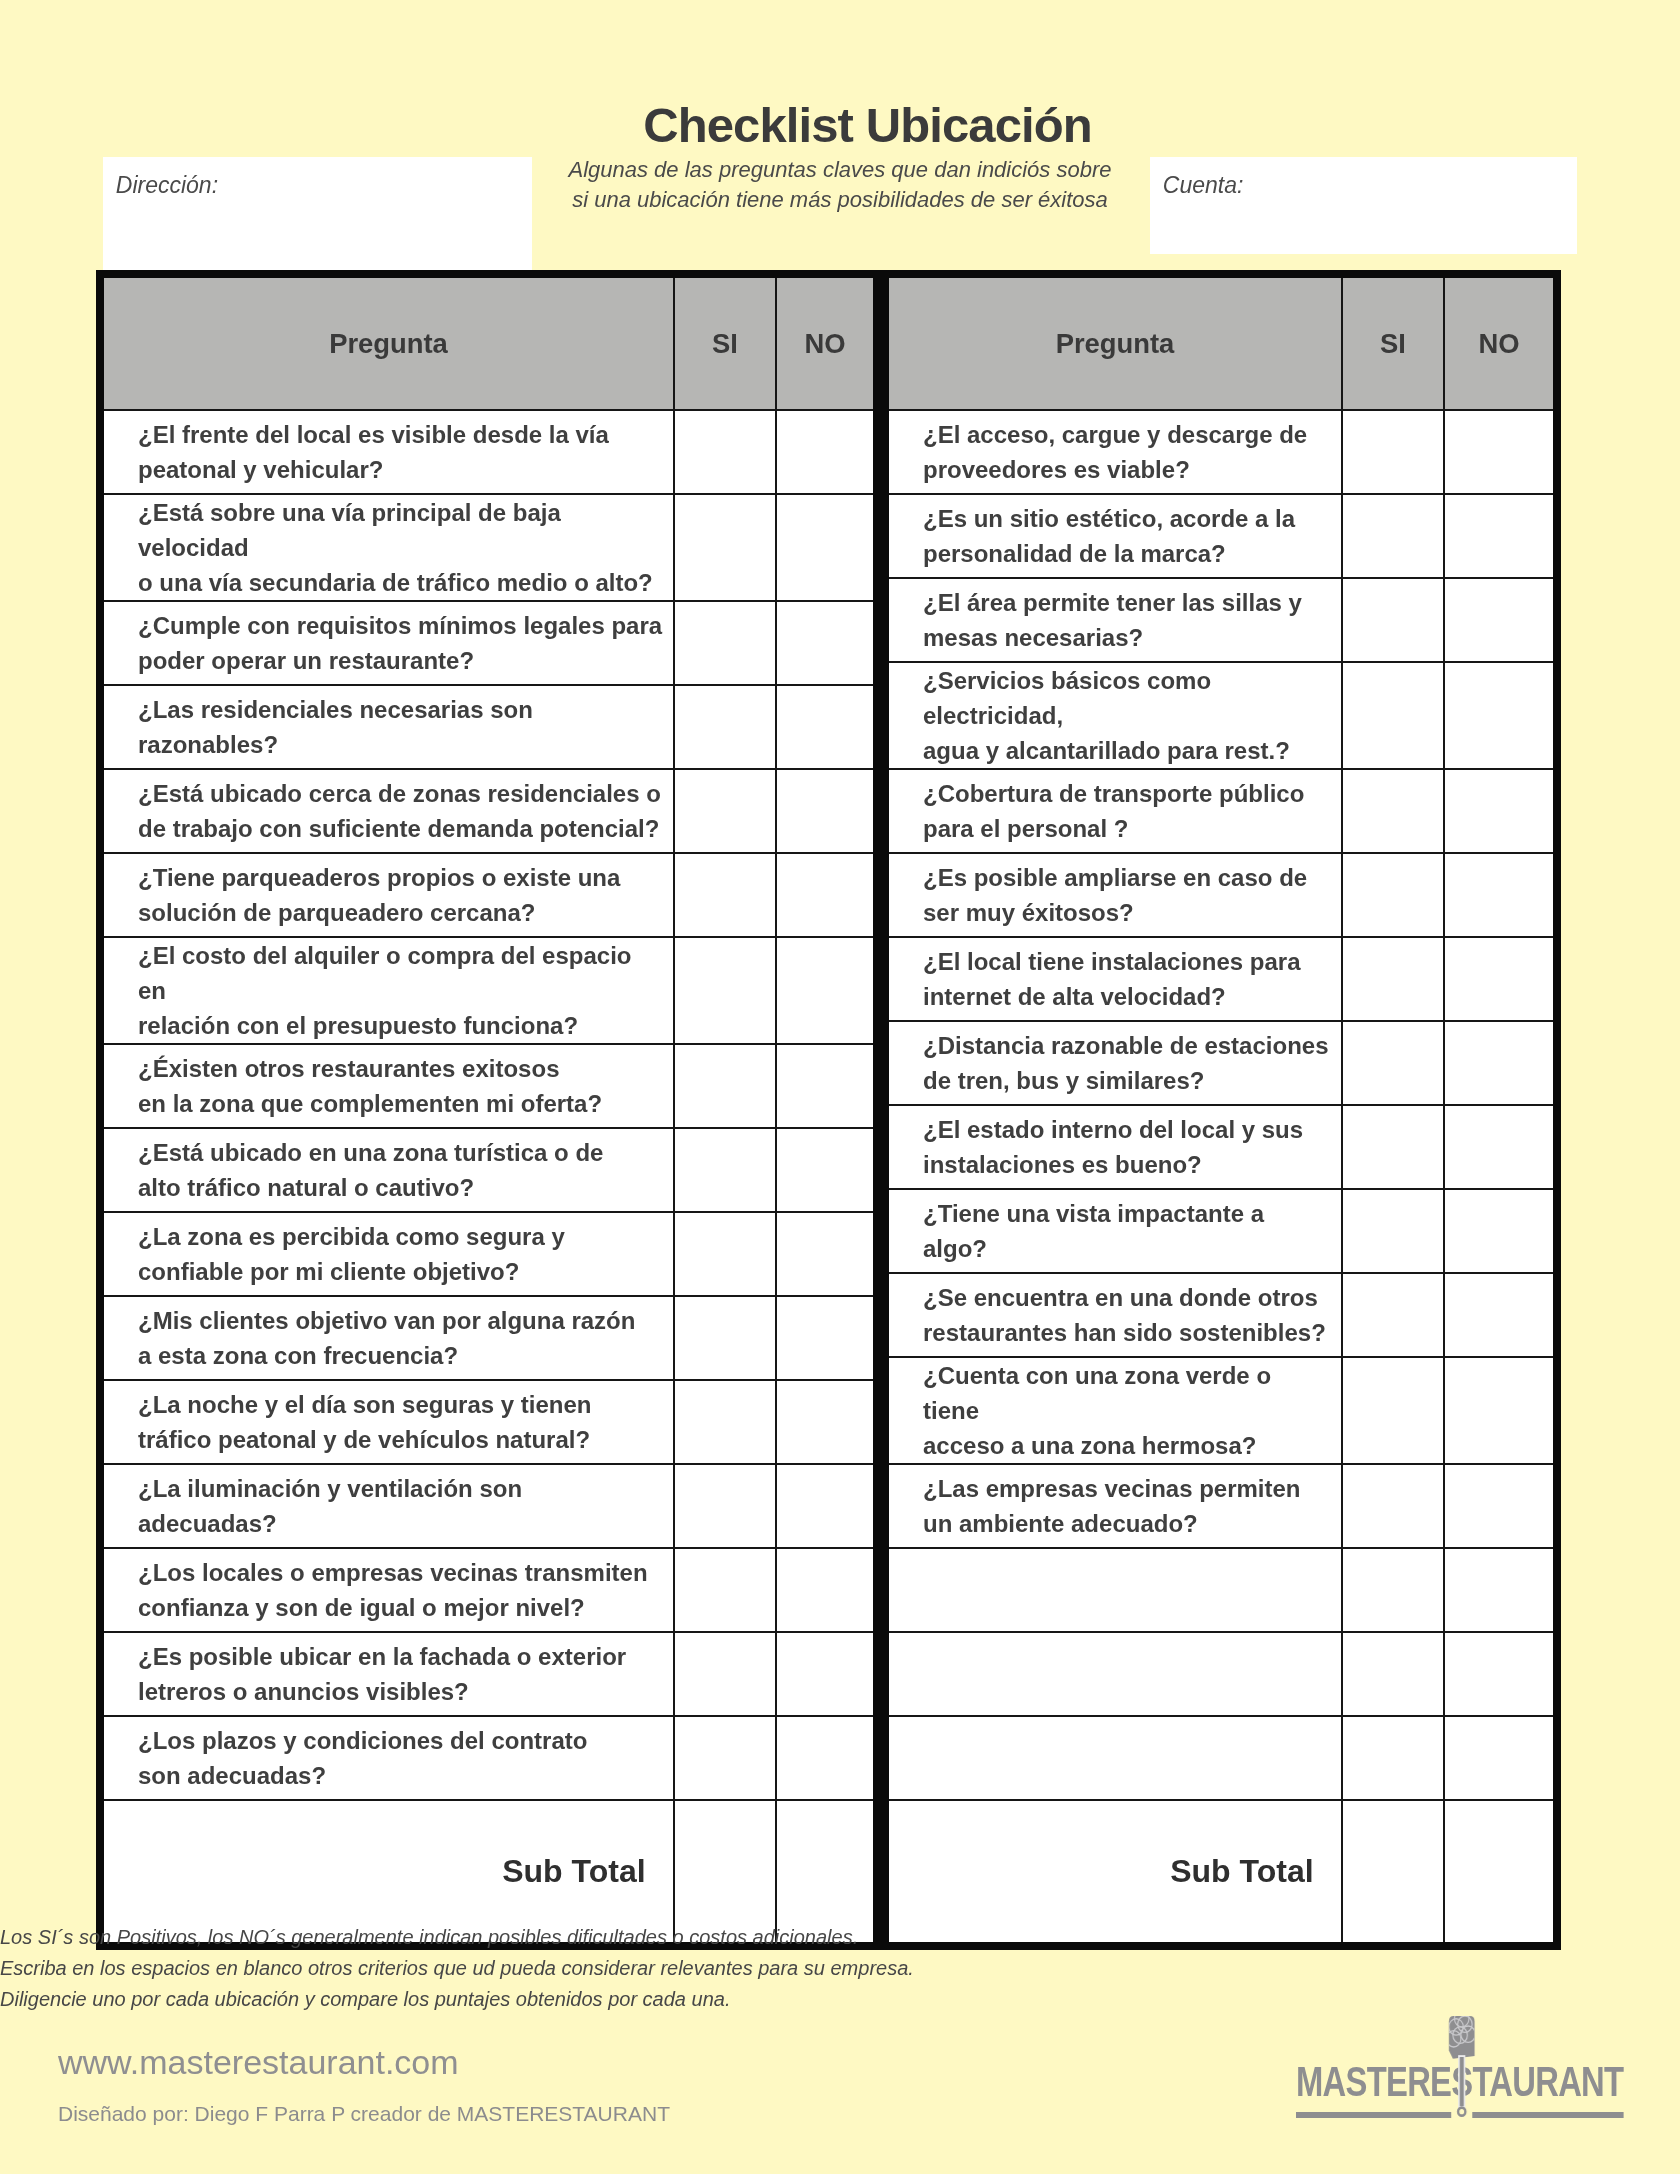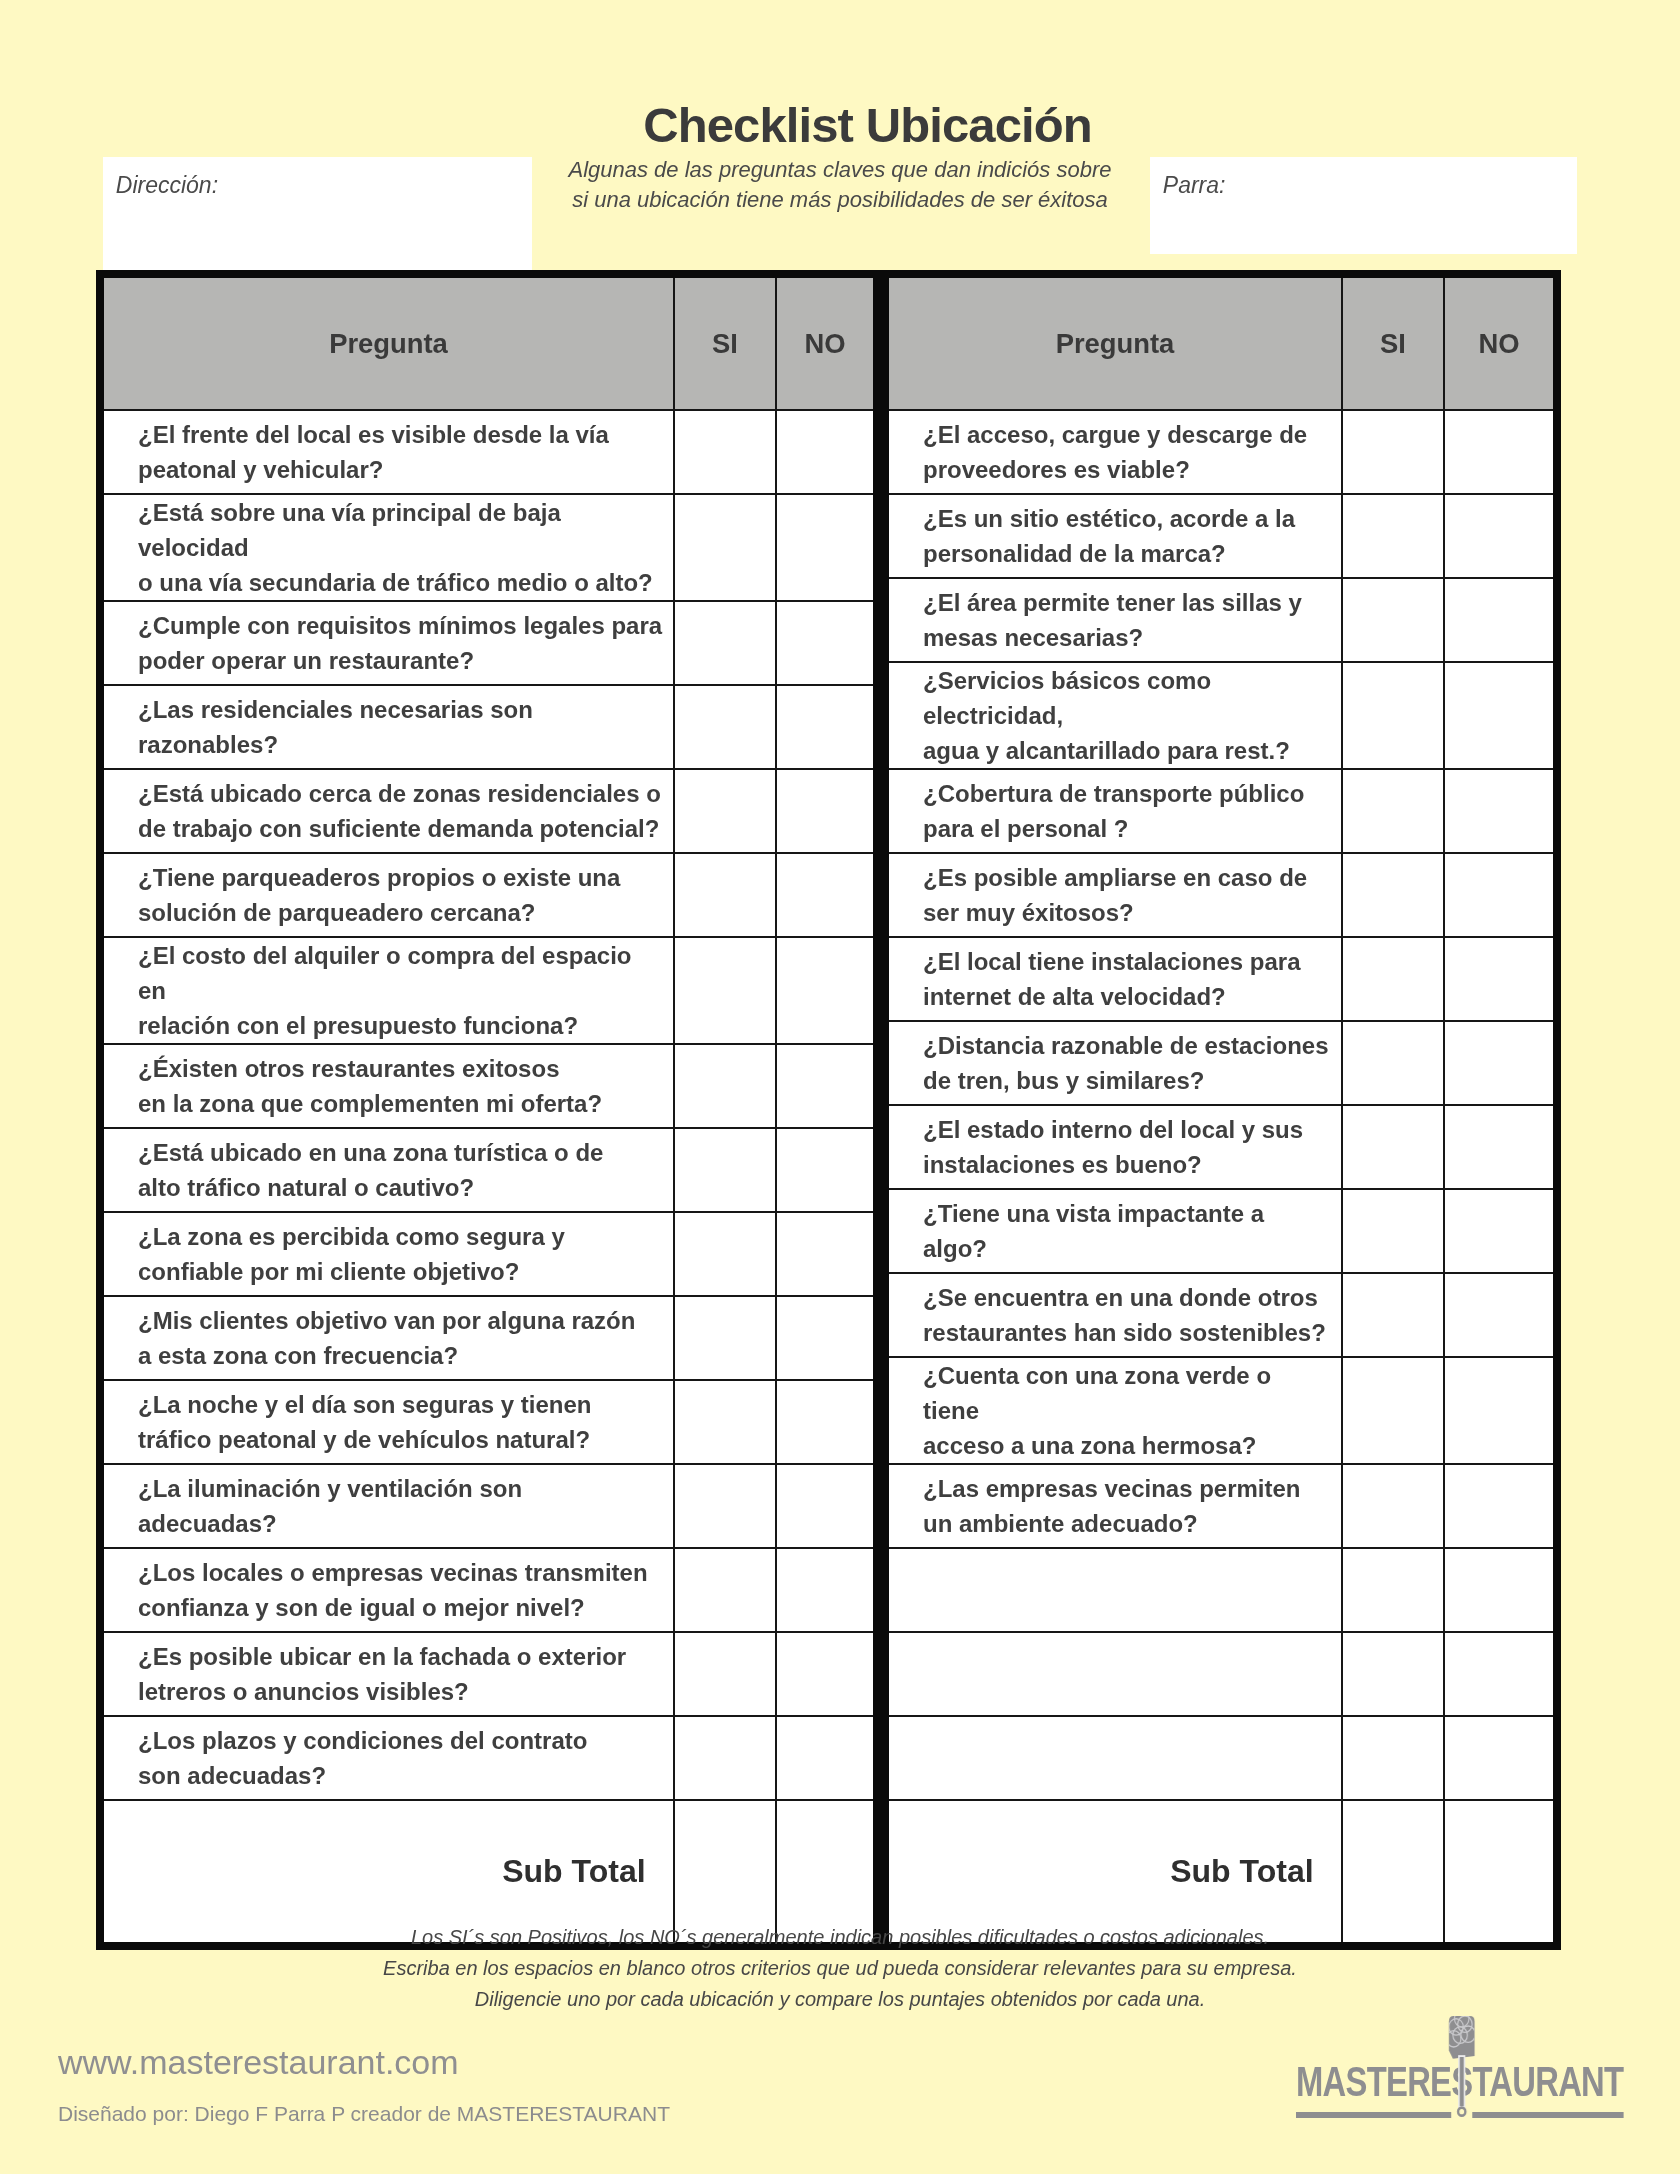--- a/index.html
+++ b/index.html
@@ -42,21 +42,21 @@
     font-size:24px; font-weight:bold; color:#3f3f3f;
     padding:0 7.3px 0 34px; line-height:35px; white-space:pre-line;
   }
   tr.subrow td { height:139px; }
   td.subtotal {
     text-align:right; padding-right:27.4px;
     font-size:32px; font-weight:bold; color:#2f2f2f;
   }
   .notes {
     position:absolute; top:1922px; left:0; right:0;
-    text-align:center; font-style:italic; font-size:20px;
+    font-style:italic; font-size:20px;
     line-height:31px; color:#474747;
   }
   .website { position:absolute; left:58px; top:2043px; font-size:34px; color:#8f8f91; }
   .credit  { position:absolute; left:58px; top:2102px; font-size:21px; color:#8c8c8e; }
   .logo { position:absolute; left:1296px; top:2010px; width:384px; height:137px; color:#8e8e90; }
   .logo-inner {
     position:absolute; left:0; top:48px; white-space:nowrap;
     font-weight:bold; font-size:42px; letter-spacing:-0.9px;
     transform:scaleX(0.78); transform-origin:left top;
   }
@@ -74,21 +74,21 @@
   <div class="subtitle">
     <div>Algunas de las preguntas claves que dan indiciós sobre</div>
     <div>si una ubicación tiene más posibilidades de ser éxitosa</div>
   </div>
 
   <div class="field-box direccion">
     <span class="field-label">Dirección:</span>
   </div>
 
   <div class="field-box fecha">
-    <span class="field-label">Parra:</span>
+    <span class="field-label">Cuenta:</span>
   </div>
 
   <div class="tables">
 
     <table class="check">
       <colgroup>
           <col style="width:574px">
           <col style="width:102px">
           <col style="width:101px">
         </colgroup>

